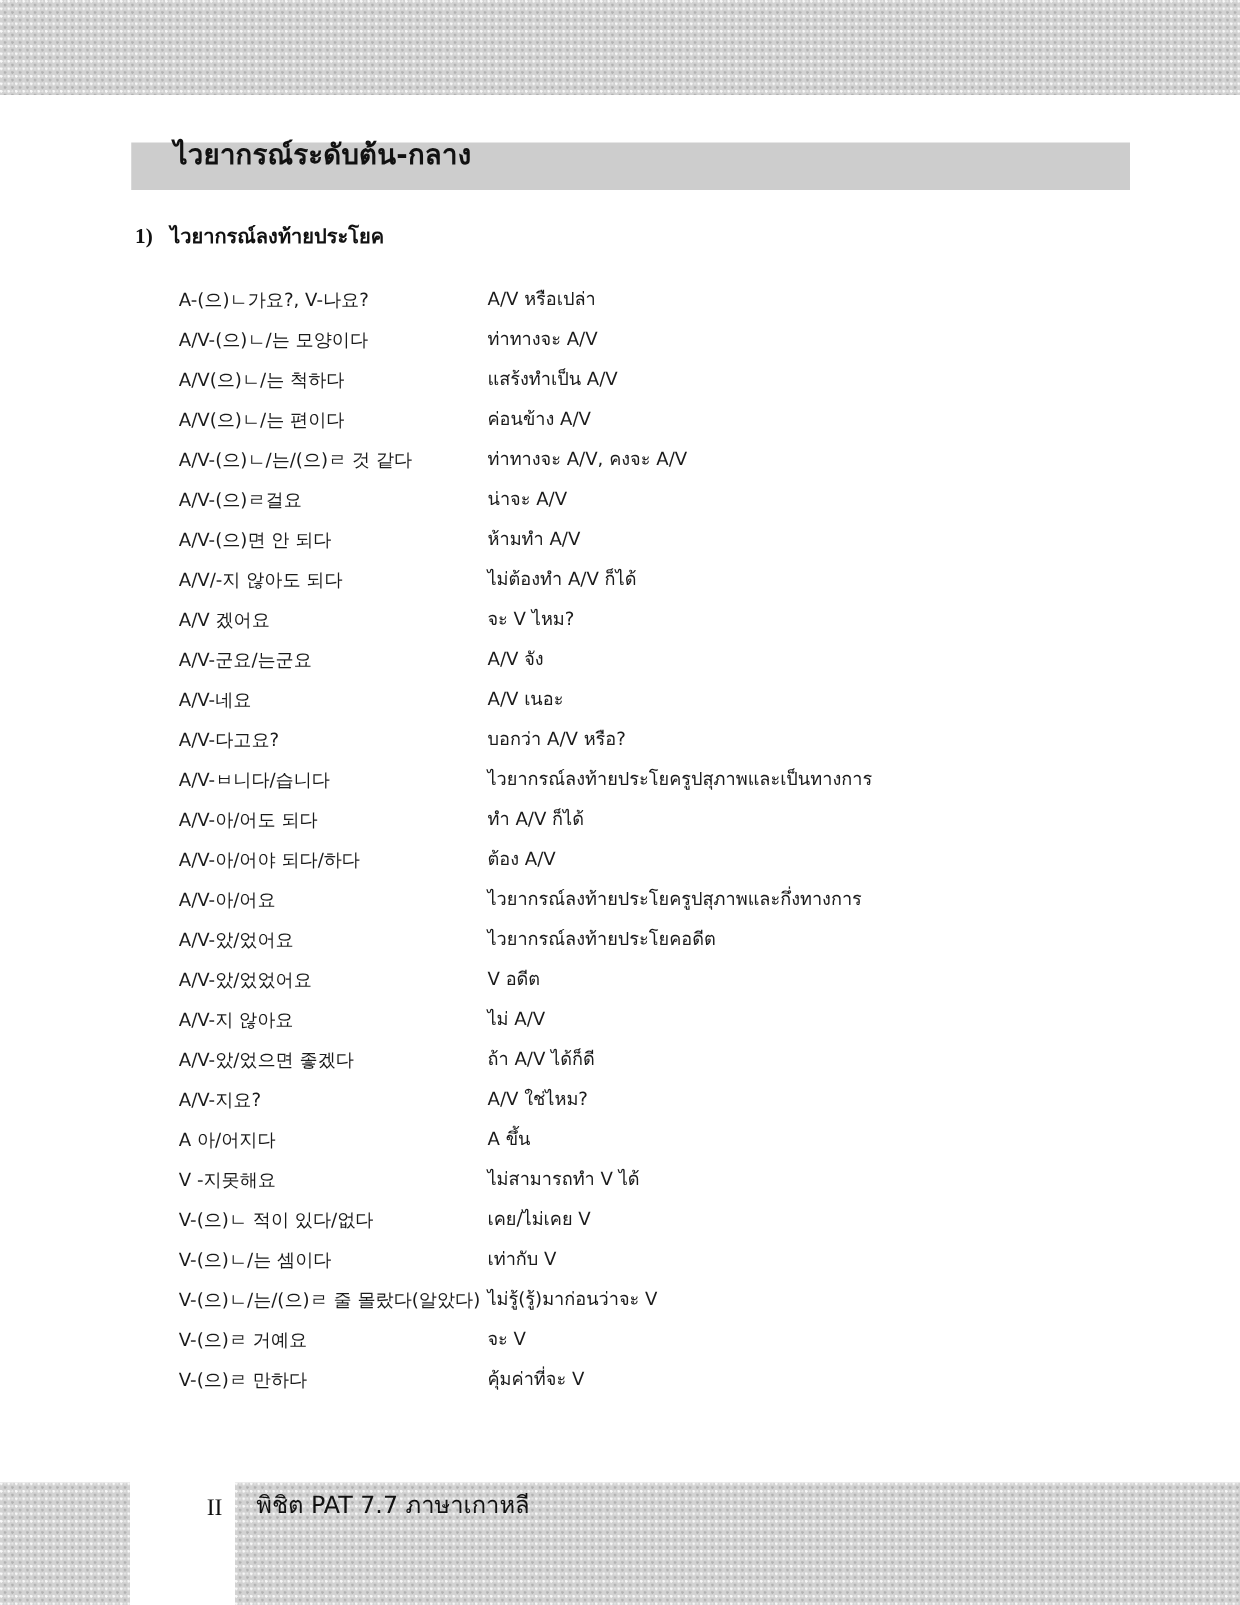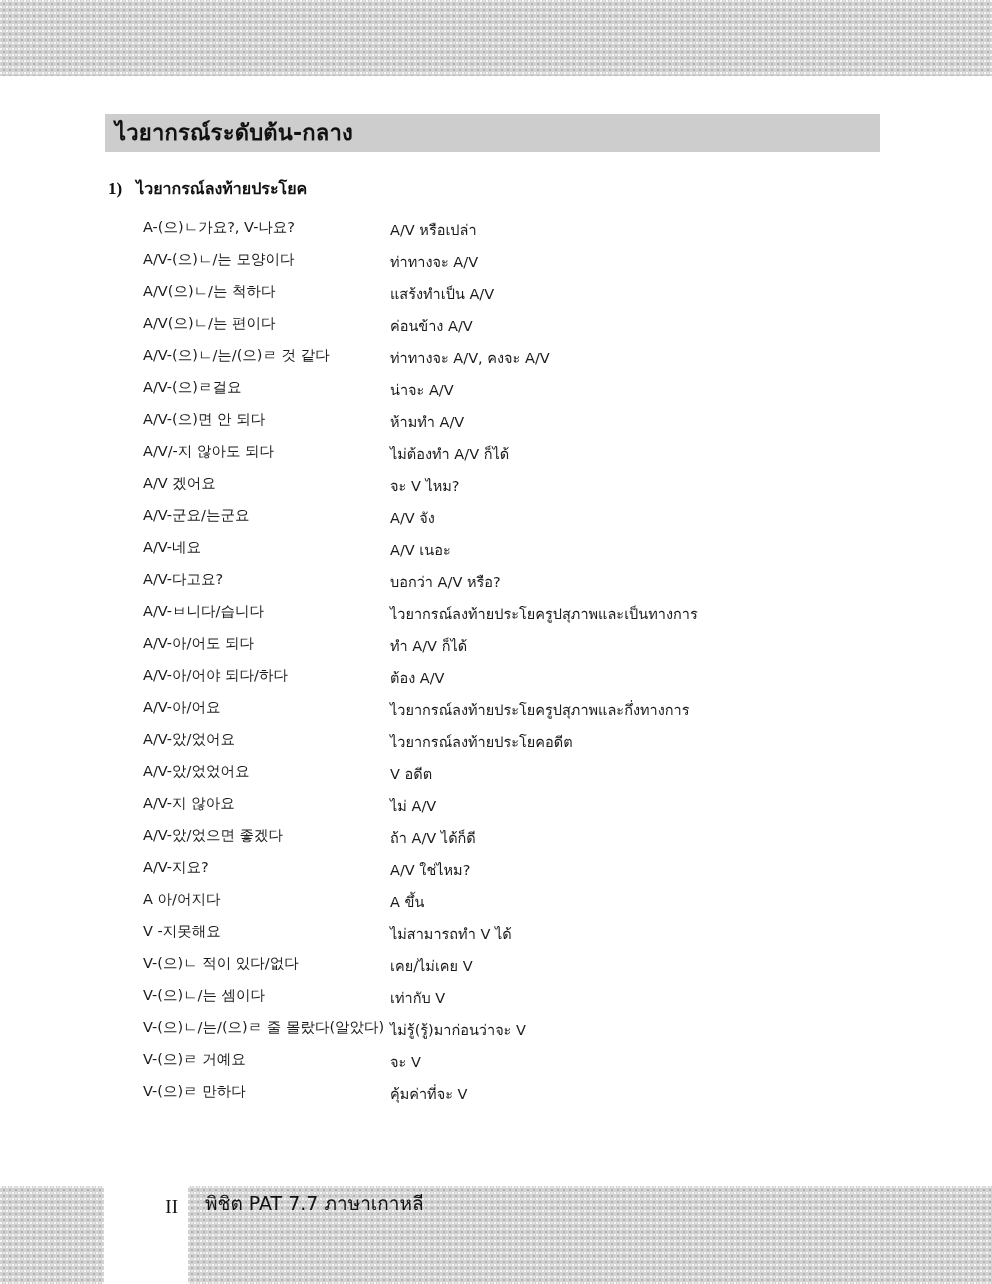--- a/index.html
+++ b/index.html
@@ -60,21 +60,21 @@
   }
 
   #section-heading-bar {
     position: absolute;
     left: 105px;
     top: 38px;
     width: 775px;
     height: 38px;
     background: #cdcdcd;
     display: flex;
-    align-items: center;
+    padding-left: 24px;
   }
   #section-heading-text {
     font-family: "DejaVu Sans", "Liberation Sans", sans-serif;
     font-weight: 700;
     font-size: 22px;
     color: #111111;
     padding-left: 10px;
     line-height: 1;
     letter-spacing: 0.2px;
   }
@@ -102,21 +102,21 @@
 
   
   #grammar-list {
     position: absolute;
     left: 143px;
     top: 142px;
     width: 800px;
   }
   .grammar-row {
     display: flex;
-    align-items: flex-start;
+    align-items: flex-end;
     height: 32px;
   }
   .gr-form {
     width: 247px;
     flex: 0 0 247px;
     font-family: "DejaVu Sans", "Liberation Sans", sans-serif;
     font-size: 14.5px;
     color: #1a1a1a;
     white-space: nowrap;
   }

